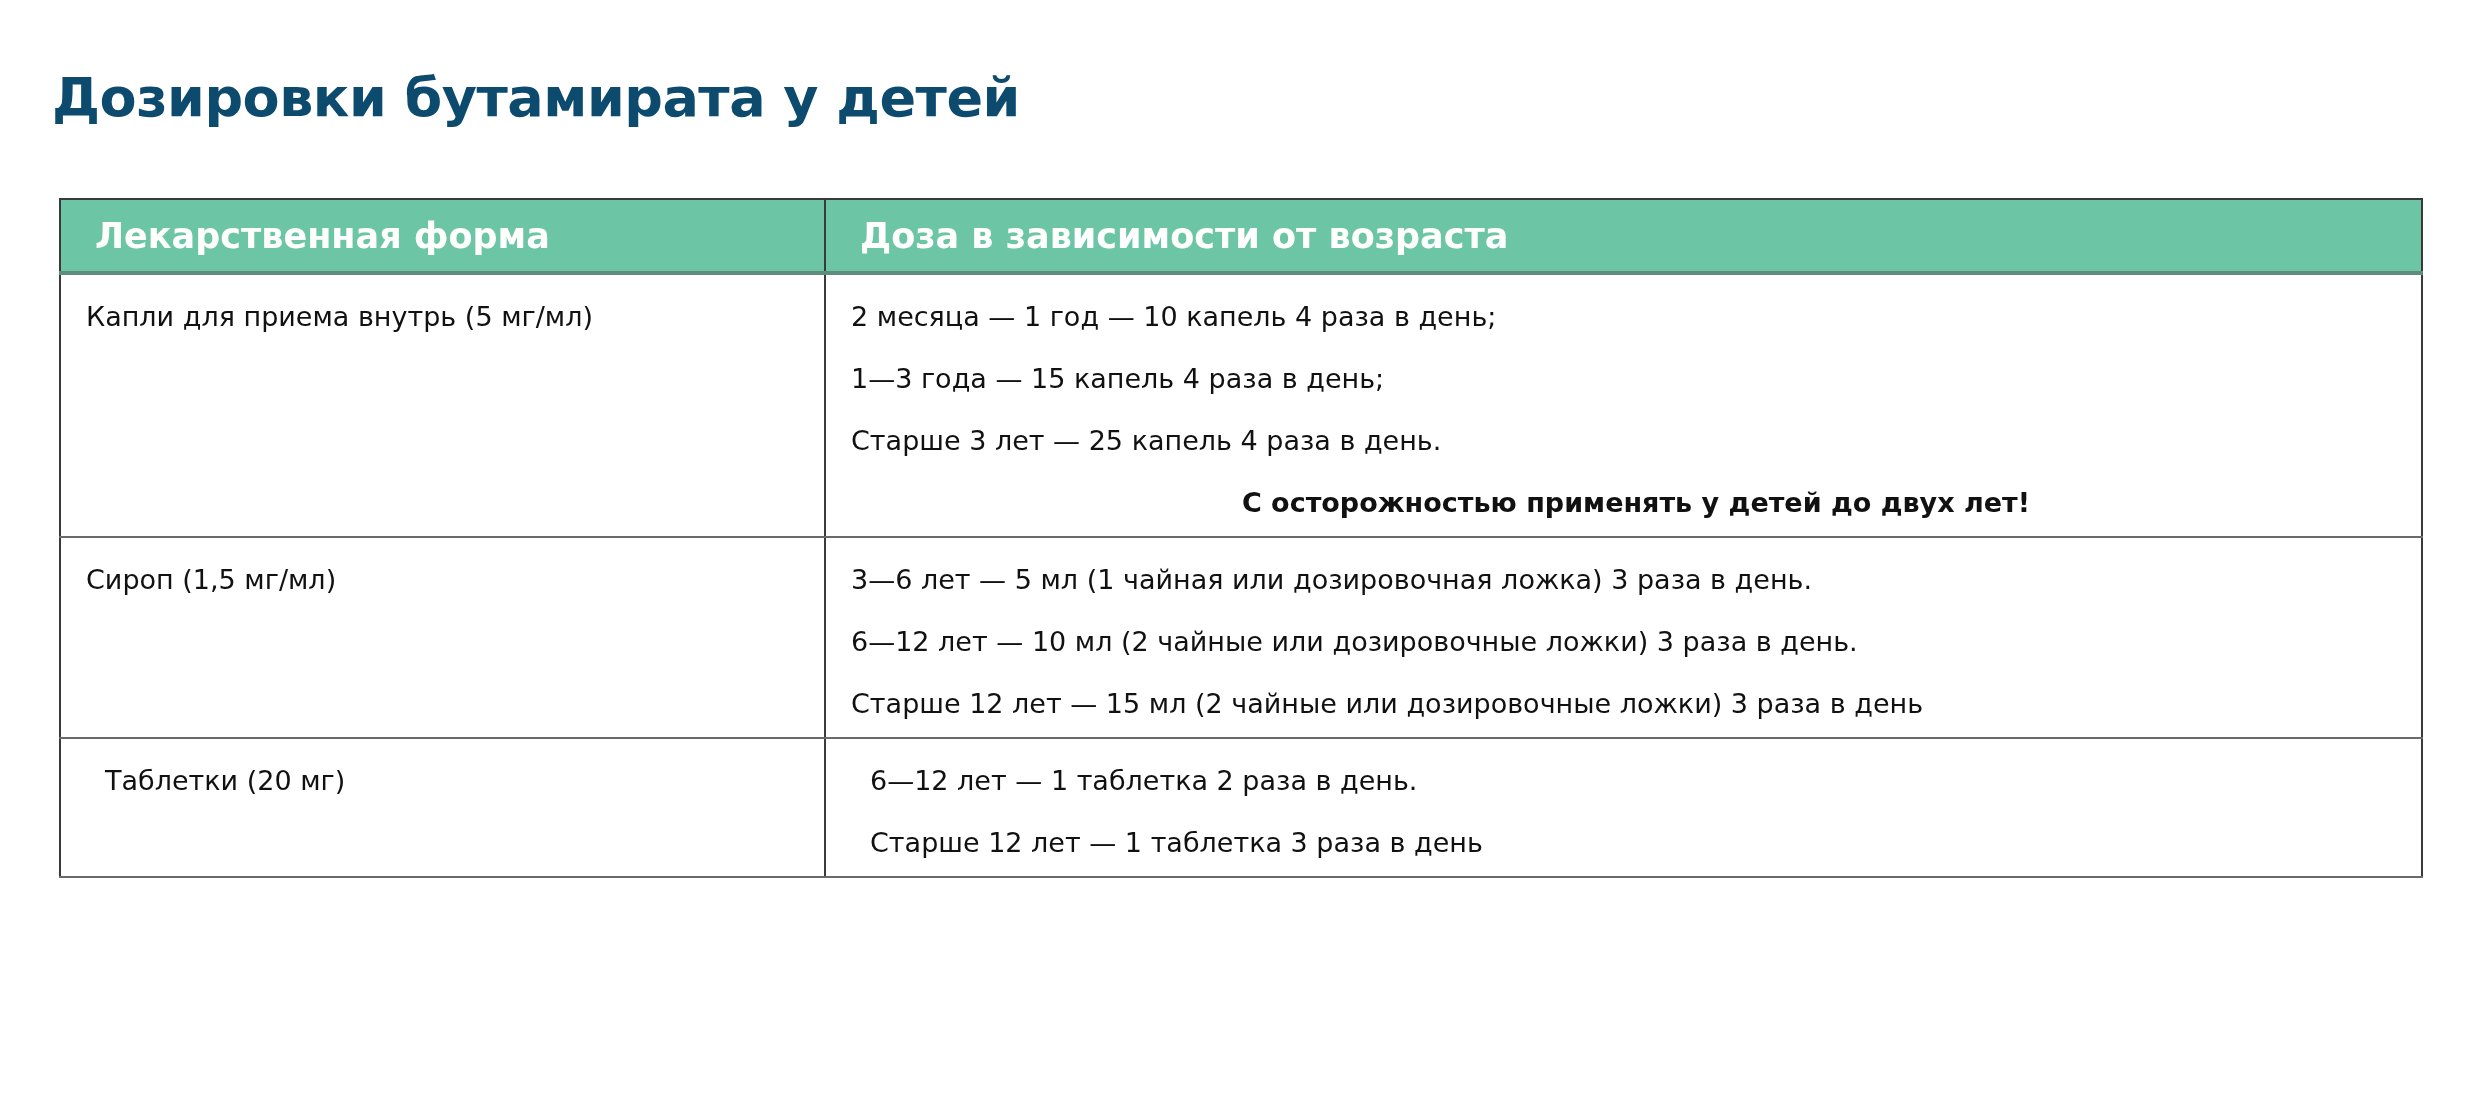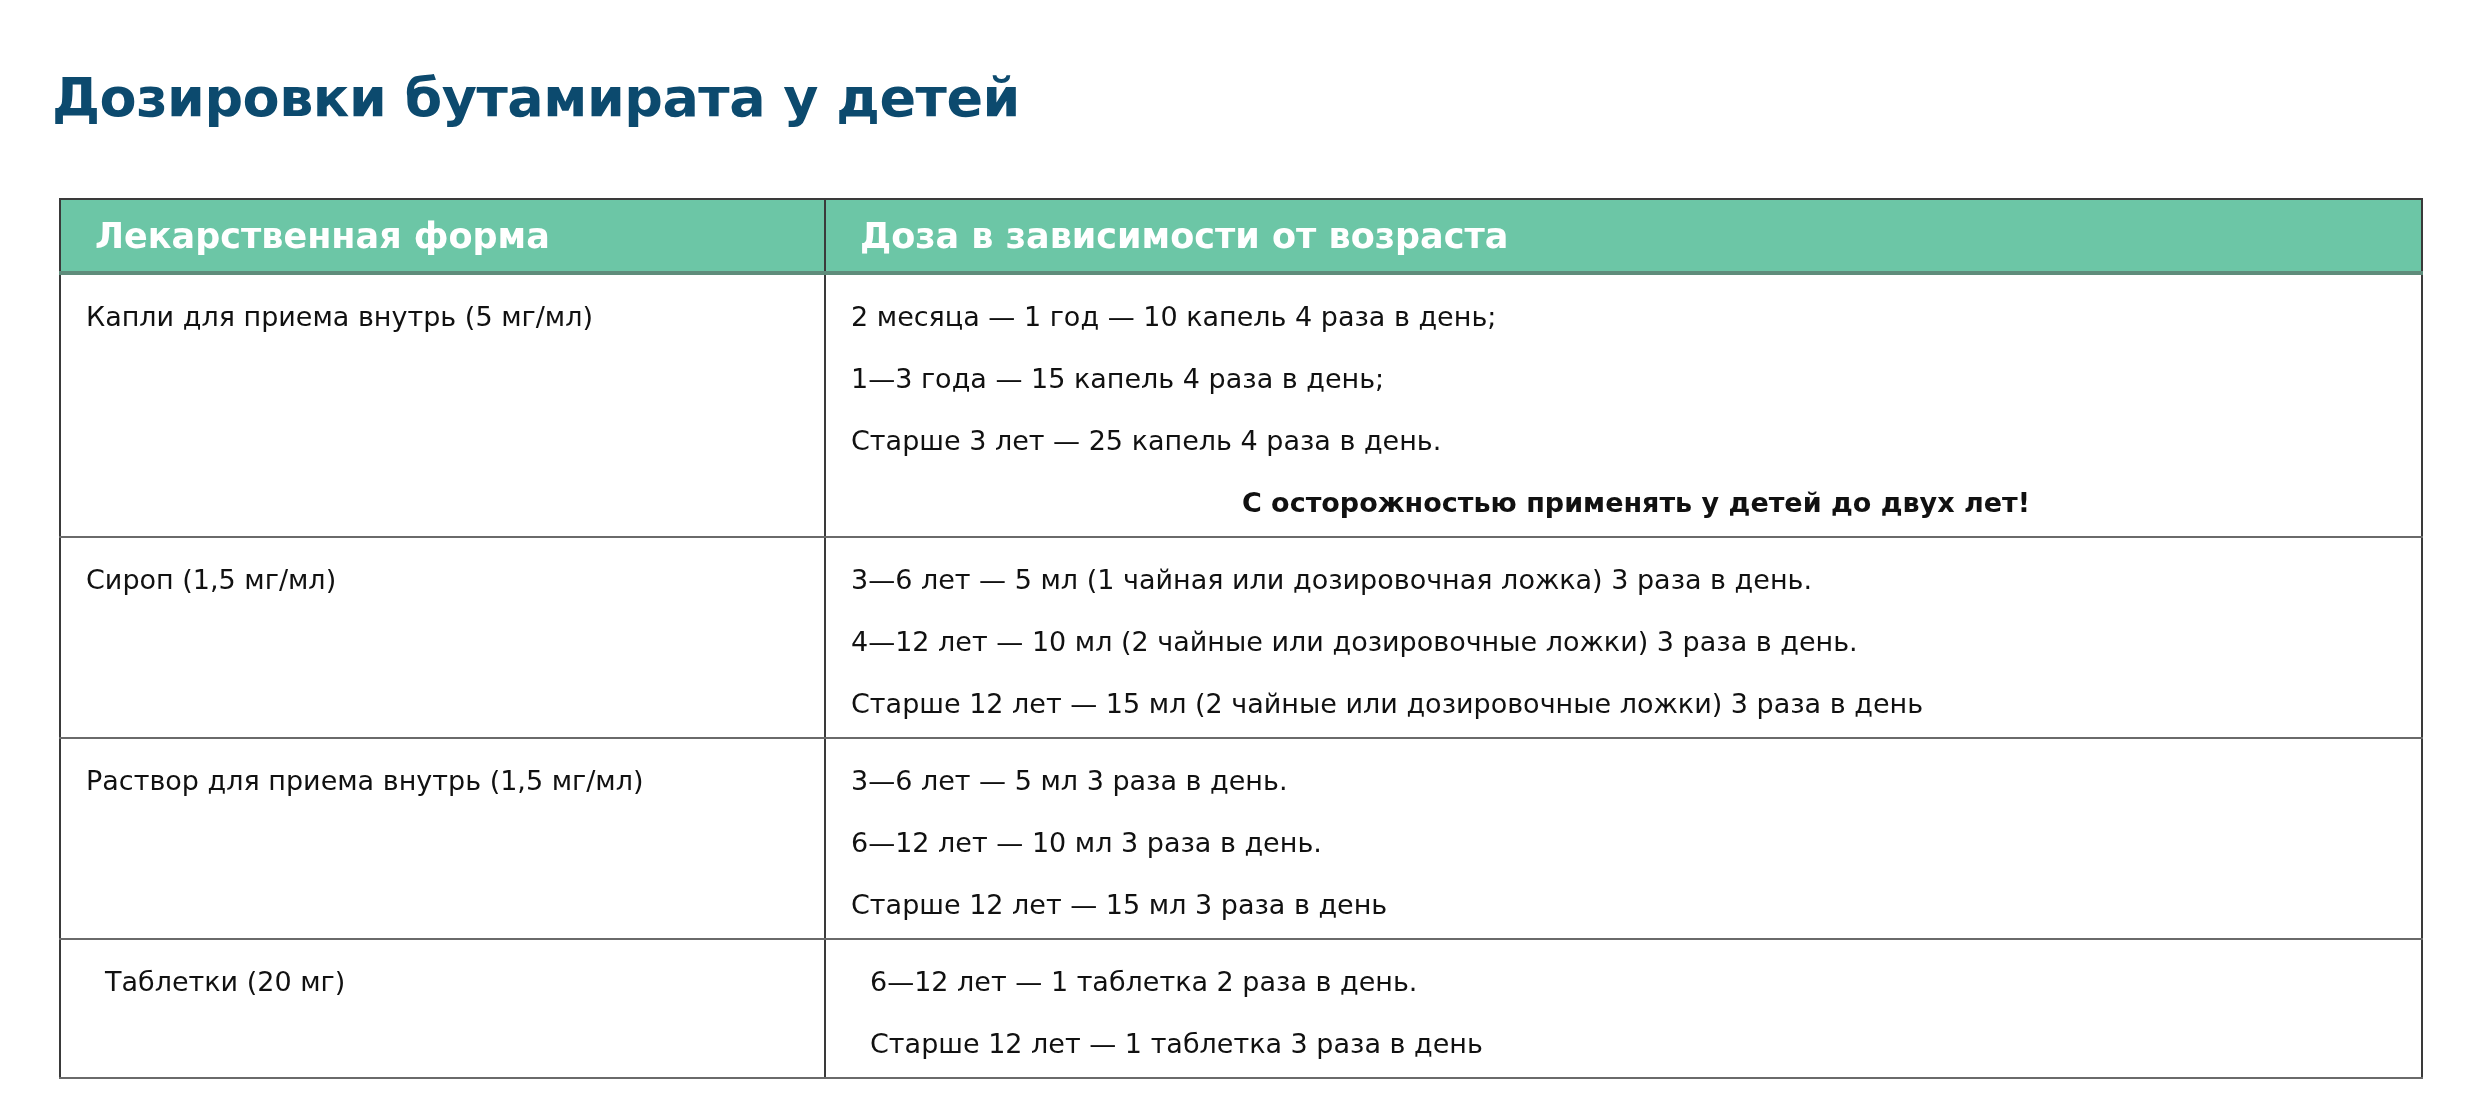--- a/index.html
+++ b/index.html
@@ -100,32 +100,22 @@
         <span class="line">Старше 3 лет — 25 капель 4 раза в день.</span>
         <span class="line bold">С осторожностью применять у детей до двух лет!</span>
       </td>
     </tr>
     <tr class="r2">
       <td>
         <span class="line">Сироп (1,5 мг/мл)</span>
       </td>
       <td>
         <span class="line">3—6 лет — 5 мл (1 чайная или дозировочная ложка) 3 раза в день.</span>
-        <span class="line">4—12 лет — 10 мл (2 чайные или дозировочные ложки) 3 раза в день.</span>
+        <span class="line">6—12 лет — 10 мл (2 чайные или дозировочные ложки) 3 раза в день.</span>
         <span class="line">Старше 12 лет — 15 мл (2 чайные или дозировочные ложки) 3 раза в день</span>
-      </td>
-    </tr>
-    <tr class="r3">
-      <td>
-        <span class="line">Раствор для приема внутрь (1,5 мг/мл)</span>
-      </td>
-      <td>
-        <span class="line">3—6 лет — 5 мл 3 раза в день.</span>
-        <span class="line">6—12 лет — 10 мл 3 раза в день.</span>
-        <span class="line">Старше 12 лет — 15 мл 3 раза в день</span>
       </td>
     </tr>
     <tr class="r4">
       <td>
         <span class="line">Таблетки (20 мг)</span>
       </td>
       <td>
         <span class="line">6—12 лет — 1 таблетка 2 раза в день.</span>
         <span class="line">Старше 12 лет — 1 таблетка 3 раза в день</span>
       </td>

